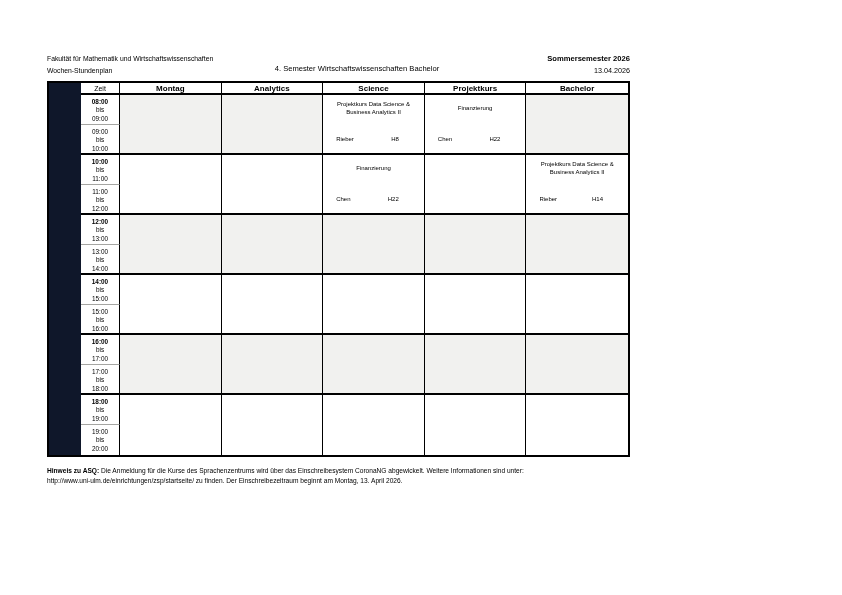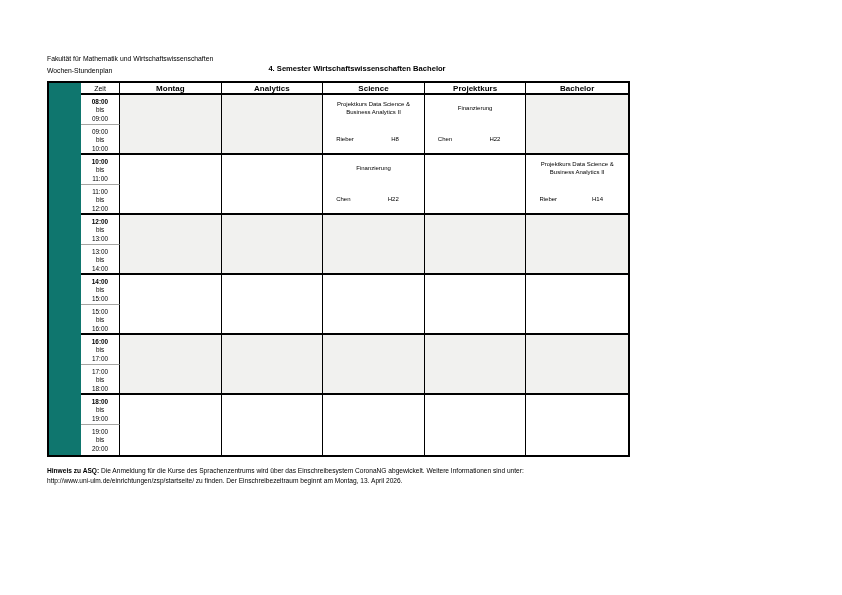--- a/index.html
+++ b/index.html
@@ -9,33 +9,33 @@
     font-family: "Liberation Sans", "DejaVu Sans", sans-serif;
     color: #000;
     position: relative;
     overflow: hidden;
   }
   .page { position: absolute; inset: 0; background: #fff; }
 
   
   .hdr-left  { position: absolute; left: 47px; top: 53px; font-size: 6.8px; line-height: 11.5px; }
   .hdr-title { position: absolute; left: 47px; top: 64px; width: 620px; text-align: center;
-               font-size: 7.6px; font-weight: bold; }
+               font-size: 7.6px; font-weight: normal; }
   .hdr-right { position: absolute; left: 330px; top: 53px; width: 300px; text-align: right;
                font-size: 7.2px; line-height: 11.5px; }
   .hdr-right .sem { font-weight: bold; font-size: 7.6px; }
 
   
   .timetable {
     position: absolute; left: 47px; top: 81px; width: 583px;
     display: grid;
     grid-template-columns: 39px repeat(5, 1fr);
     grid-template-rows: 12px repeat(12, 30px);
     border: 2px solid #000;
-    background: #0f766e;
+    background: #0f172a;
     padding-left: 32px;
   }
   .tt-header-cell {
     border-right: 1.5px solid #000; border-bottom: 2px solid #000;
     display: flex; align-items: center; justify-content: center;
     font-weight: bold; font-size: 8px; background: #fff;
   }
   .tt-header-cell.time-col { font-weight: normal; font-size: 7px; }
   .tt-time-cell {
     border-right: 1.5px solid #000;
@@ -75,20 +75,24 @@
 
 <div class="page">
 
   <div class="hdr-left">
     <div>Fakultät für Mathematik und Wirtschaftswissenschaften</div>
     <div>Wochen-Stundenplan</div>
   </div>
 
   <div class="hdr-title">4. Semester Wirtschaftswissenschaften Bachelor</div>
 
+  <div class="hdr-right">
+    <div class="sem">Sommersemester 2026</div>
+    <div>13.04.2026</div>
+  </div>
 
   <div class="timetable">
       <div class="tt-header-cell time-col" style="grid-area: 1 / 1;">Zeit</div>
       <div class="tt-header-cell" style="grid-area: 1 / 2;">Montag</div>
       <div class="tt-header-cell" style="grid-area: 1 / 3;">Analytics</div>
       <div class="tt-header-cell" style="grid-area: 1 / 4;">Science</div>
       <div class="tt-header-cell" style="grid-area: 1 / 5;">Projektkurs</div>
       <div class="tt-header-cell last-col" style="grid-area: 1 / 6;">Bachelor</div>
       <div class="tt-time-cell mid" style="grid-area: 2 / 1;">
         <div class="band-start">08:00</div>

